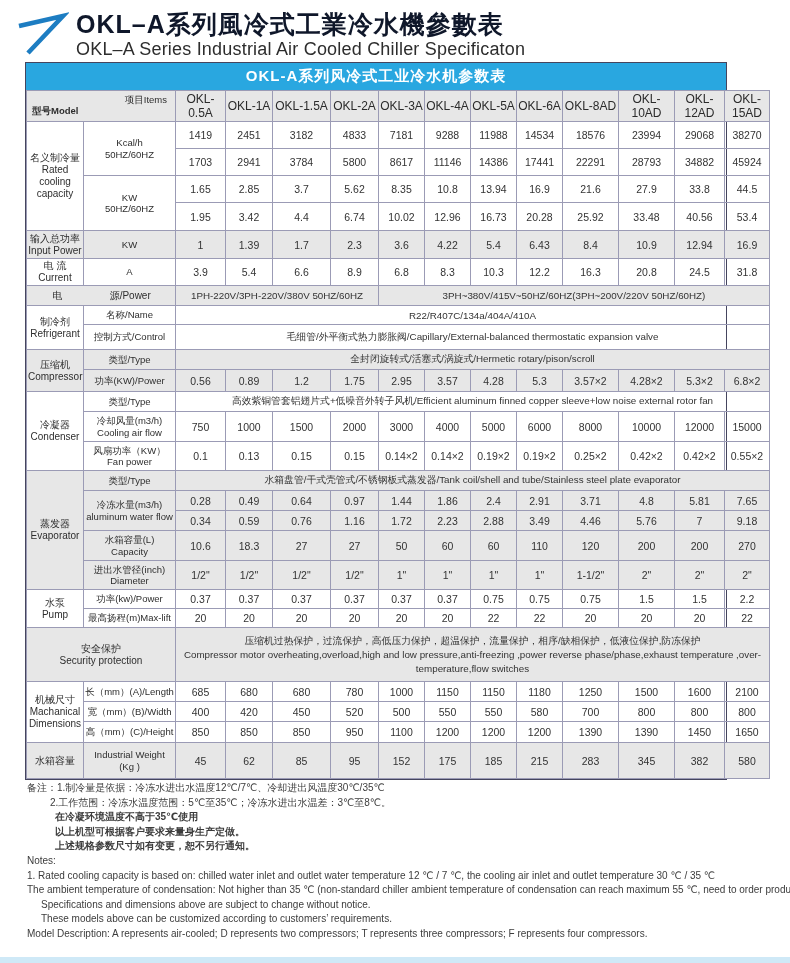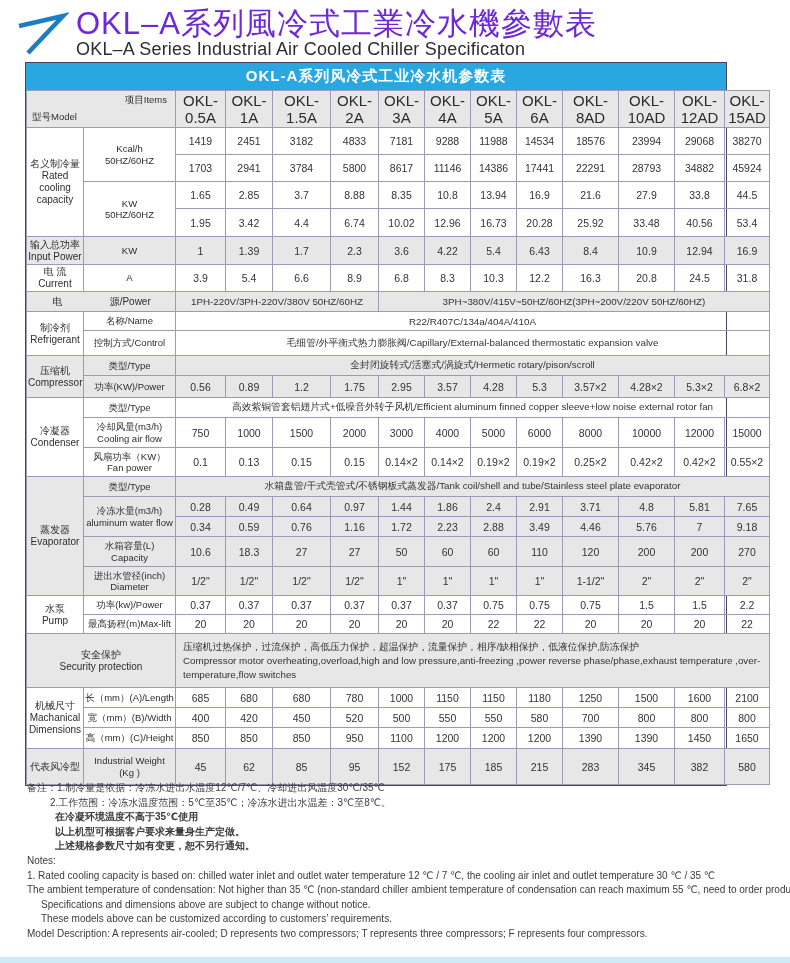--- a/index.html
+++ b/index.html
@@ -5,46 +5,46 @@
   * { margin:0; padding:0; box-sizing:border-box; }
   html,body { width:790px; }
   body {
     width:790px; height:963px; position:relative; background:#ffffff;
     font-family:"Liberation Sans","DejaVu Sans",sans-serif; color:#2e2e2e;
     overflow:hidden;
   }
   
   .page-header { position:relative; padding:10px 0 0 76px; height:58px; }
   .logo-arrow { position:absolute; left:13px; top:9px; }
-  .title-cn { font-size:31px; font-weight:400; letter-spacing:1px; color:#6d28d9; line-height:28px; }
+  .title-cn { font-size:25px; font-weight:700; letter-spacing:1px; color:#0f172a; line-height:28px; }
   .title-en { font-size:18px; font-weight:400; color:#2d2d2d; line-height:22px; letter-spacing:0.2px; }
 
   
   .table-wrap { position:absolute; left:25px; top:62px; width:702px; border:1.5px solid #45455e; background:#fff; }
   .caption-bar { height:27px; background:#29a7e0; color:#ffffff; font-size:15px; font-weight:600;
                  display:flex; align-items:center; justify-content:center; letter-spacing:1px; }
   table { width:100%; border-collapse:collapse; table-layout:fixed; }
   th, td { border:1px solid #9b9bb5; text-align:center; vertical-align:middle; padding:1px 1px;
            font-weight:400; }
   tr.sec th, tr.sec td { border-top:1.5px solid #45455e; }
   tr.shade th, tr.shade td { background:#e7e7e7; }
   th.cat { font-size:10px; line-height:12px; white-space:pre-line; color:#2e2e2e; }
   th.item { font-size:9.5px; line-height:11.5px; white-space:pre-line; color:#2e2e2e; }
   td.val { font-size:10.5px; color:#333; }
   td.wide { font-size:9.8px; color:#333; }
-  tr.hrow td.val { font-size:15px; color:#2b2b2b;margin-left:32px; }
+  tr.hrow td.val { font-size:12px; color:#2b2b2b;margin-left:32px; }
   .corner { position:relative; background-color:#e7e7e7;
             background-image:linear-gradient(to bottom right, transparent 49.4%, #8b8ba5 49.4%, #8b8ba5 50.8%, transparent 50.8%); }
-  .corner .c-model { position:absolute; left:5px; bottom:3px; font-size:9.5px; font-weight:400; }
+  .corner .c-model { position:absolute; left:5px; bottom:3px; font-size:9.5px; font-weight:700; }
   .corner .c-items { position:absolute; right:8px; top:3px; font-size:9.5px; font-weight:400; }
   .power-label { display:flex; width:100%; }
   .power-label span { font-size:10px; }
   .power-label .p1 { width:40%; text-align:center; }
   .power-label .p2 { width:60%; text-align:center; }
-  td.security-cell { text-align:left; padding:4px 7px; font-size:9.8px; line-height:13.5px; color:#333; }
+  td.security-cell { text-align:center; padding:4px 7px; font-size:9.8px; line-height:13.5px; color:#333; }
   td.security-cell .sec-en { margin-top:1px; }
 
   
   .notes { position:absolute; left:27px; top:781px; width:745px; font-size:10px; line-height:14.6px; color:#3c3c3c; }
   .notes div { white-space:nowrap; }
   .ind1 { padding-left:23px; }
   .ind2 { padding-left:28px;font-weight:bold; }
   .eind { padding-left:14px; }
 
   .bottom-bar { position:absolute; left:0; bottom:0; width:790px; height:6px; background:#cfe9f7; }
@@ -133,21 +133,21 @@
           <td class="val">28793</td>
           <td class="val">34882</td>
           <td class="val">45924</td>
         </tr>
       <tr style="height:27px">
         <th class="item" rowspan="2">KW
 50HZ/60HZ</th>
       <td class="val">1.65</td>
           <td class="val">2.85</td>
           <td class="val">3.7</td>
-          <td class="val">8.88</td>
+          <td class="val">5.62</td>
           <td class="val">8.35</td>
           <td class="val">10.8</td>
           <td class="val">13.94</td>
           <td class="val">16.9</td>
           <td class="val">21.6</td>
           <td class="val">27.9</td>
           <td class="val">33.8</td>
           <td class="val">44.5</td>
         </tr>
       <tr style="height:28px">
@@ -438,21 +438,21 @@
           <td class="val">1200</td>
           <td class="val">1200</td>
           <td class="val">1200</td>
           <td class="val">1390</td>
           <td class="val">1390</td>
           <td class="val">1450</td>
           <td class="val">1650</td>
         </tr>
 
       <tr class="sec shade" style="height:36px">
-        <th class="cat">代表风冷型</th>
+        <th class="cat">水箱容量</th>
         <th class="item">Industrial Weight
 (Kg )</th>
       <td class="val">45</td>
           <td class="val">62</td>
           <td class="val">85</td>
           <td class="val">95</td>
           <td class="val">152</td>
           <td class="val">175</td>
           <td class="val">185</td>
           <td class="val">215</td>

